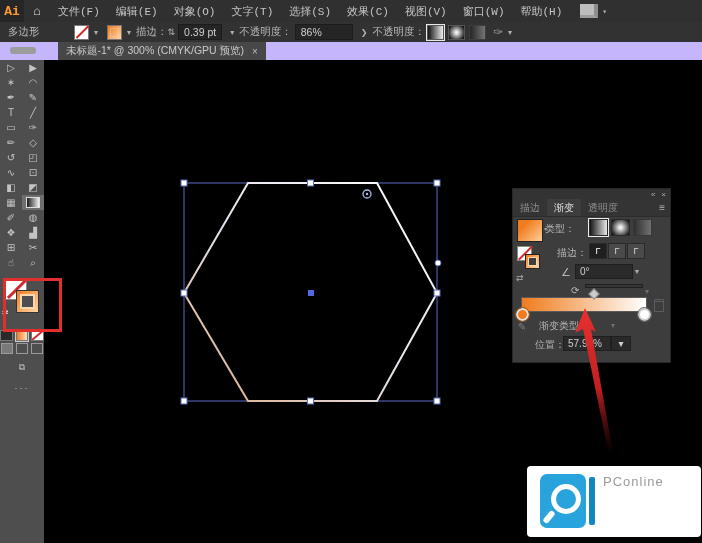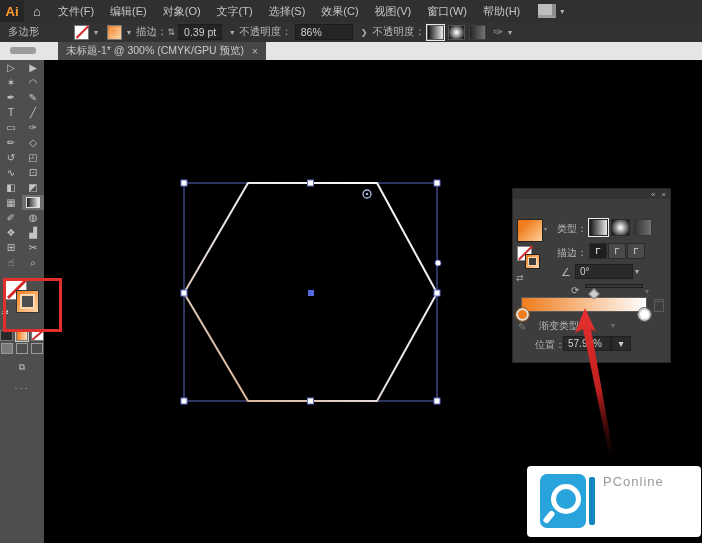--- a/index.html
+++ b/index.html
@@ -1,21 +1,21 @@
 <!DOCTYPE html>
 <html><head>
 <meta charset="utf-8">
 <style>
   html,body{margin:0;padding:0;}
   body{width:702px;height:543px;position:relative;overflow:hidden;
        font-family:"Liberation Sans","DejaVu Sans",sans-serif;
        background:#000;font-size:11px;-webkit-font-smoothing:antialiased;}
   .abs{position:absolute;}
   
-  #menubar{left:0;top:0;width:702px;height:22px;background:#303030;display:flex;align-items:center;color:#c6c6c6;z-index:30;}
+  #menubar{left:0;top:0;width:702px;height:22px;background:#303030;display:flex;align-items:center;color:#c6c6c6;z-index:30;font-family:Liberation Mono, monospace;}
   #logo{width:24px;height:22px;background:#262626;color:#ff9a2e;font-weight:bold;font-size:13px;display:flex;align-items:center;justify-content:center;}
   #home{width:26px;text-align:center;color:#d8d8d8;font-size:13px;}
   .menuitem{padding:0 8px;font-size:11px;}
   #wsicon{margin-left:10px;display:flex;align-items:center;gap:4px;}
   .wsbox{width:14px;height:11px;background:#bdbdbd;border-right:4px solid #8d8d8d;border-bottom:3px solid #9d9d9d;display:inline-block;}
   .chev{color:#b0b0b0;font-size:8px;}
   
   #controlbar{left:0;top:22px;width:702px;height:20px;background:#323232;border-bottom:1px solid #222;display:flex;align-items:center;color:#b9b9b9;z-index:30;font-size:10.5px;}
   #toolname{width:62px;padding-left:8px;}
   .swatch{width:13px;height:13px;border:1px solid #777;background:#fff;position:relative;margin-left:4px;}
@@ -23,21 +23,21 @@
   .gradswatch{background:linear-gradient(135deg,#f07c1e,#ffd7a8);}
   .gradswatch:after{content:"";position:absolute;inset:2px;border:1px solid #fff3;}
   .cbsep{margin:0 5px;}
   .valbox{background:#252525;border:1px solid #1c1c1c;color:#cfcfcf;padding:1px 5px;margin:0 3px;}
   .gtypebtn{width:15px;height:13px;margin:0 2px;background:linear-gradient(90deg,#111,#eee);border:1px solid #555;}
   .gtypebtn.radial{background:radial-gradient(circle,#eee 10%,#111 90%);}
   .gtypebtn.sel{outline:1px solid #e8e8e8;}
   .gtypebtn.dis{opacity:.35;}
   .dim{color:#6f6f6f;}
   
-  #tabbar{left:0;top:42px;width:702px;height:18px;background:#e5e5e5;z-index:30;display:flex;align-items:flex-end;}
+  #tabbar{left:0;top:42px;width:702px;height:18px;background:#c4b5fd;z-index:30;display:flex;align-items:flex-end;}
   #tabpill{position:absolute;left:10px;top:5px;width:26px;height:7px;background:#9c9c9c;border-radius:3px;}
   #doctab{margin-left:58px;height:18px;background:#474747;color:#c9c9c9;display:flex;align-items:center;padding:0 8px;font-size:10.5px;gap:8px;}
   #tabclose{color:#bbb;font-size:10px;}
   
   #toolbar{left:0;top:60px;width:44px;height:483px;background:#4e4e4e;z-index:25;}
   #toolgrid{display:grid;grid-template-columns:22px 22px;}
   .tool{height:15px;display:flex;align-items:center;justify-content:center;color:#c4c4c4;font-size:10px;}
   .tool.sel{background:#6e6e6e;}
   .gradtoolbox{width:12px;height:9px;background:linear-gradient(90deg,#1a1a1a,#f0f0f0);border:1px solid #ddd;}
   #swatcharea{position:relative;height:52px;margin-top:6px;}
@@ -230,28 +230,34 @@
   </div>
   <div id="screenmode">⧉</div>
   <div id="moredots">···</div>
 </div>
 
 <div id="gpanel" class="abs">
   <div id="gphead">
     <span>«</span>
     <span>×</span>
   </div>
+  <div id="gptabs">
+    <span class="gptab">描边</span>
+    <span class="gptab active">渐变</span>
+    <span class="gptab">透明度</span>
+    <span id="gpmenu">≡</span>
+  </div>
 
   <div id="gthumb" class="abs"></div>
   <span id="gthumbchev" class="abs chev">▾</span>
   <div id="pfill"></div>
   <div id="pstroke"></div>
   <span id="previcon">⇄</span>
 
-  <span class="gplabel" style="left:44px;top:33px">类型：</span>
+  <span class="gplabel" style="left:32px;top:33px">类型：</span>
   <span class="gpbtn sel" style="left:76px;top:30px"></span>
   <span class="gpbtn radial" style="left:98px;top:30px"></span>
   <span class="gpbtn dis" style="left:120px;top:30px"></span>
 
   <span class="gplabel" style="left:44px;top:57px">描边：</span>
   <span class="strokebtn sel" style="left:76px;top:54px">Γ</span>
   <span class="strokebtn" style="left:95px;top:54px">Γ</span>
   <span class="strokebtn" style="left:114px;top:54px">Γ</span>
 
   <span class="gplabel" style="left:48px;top:77px;font-size:11px">∠</span>

